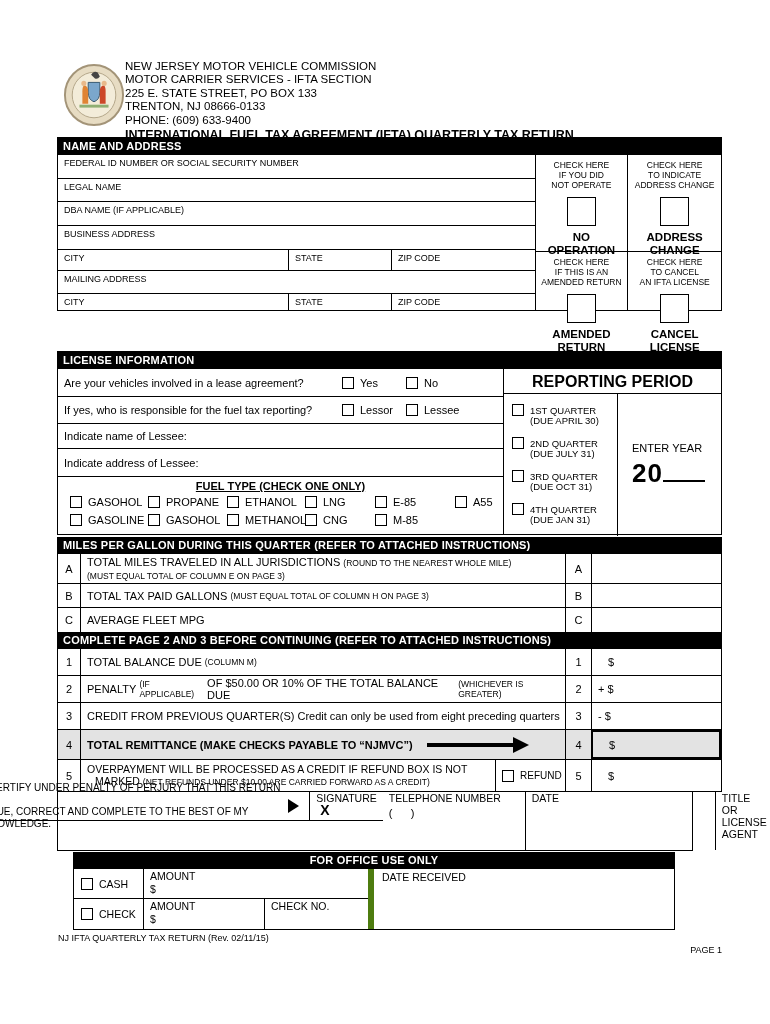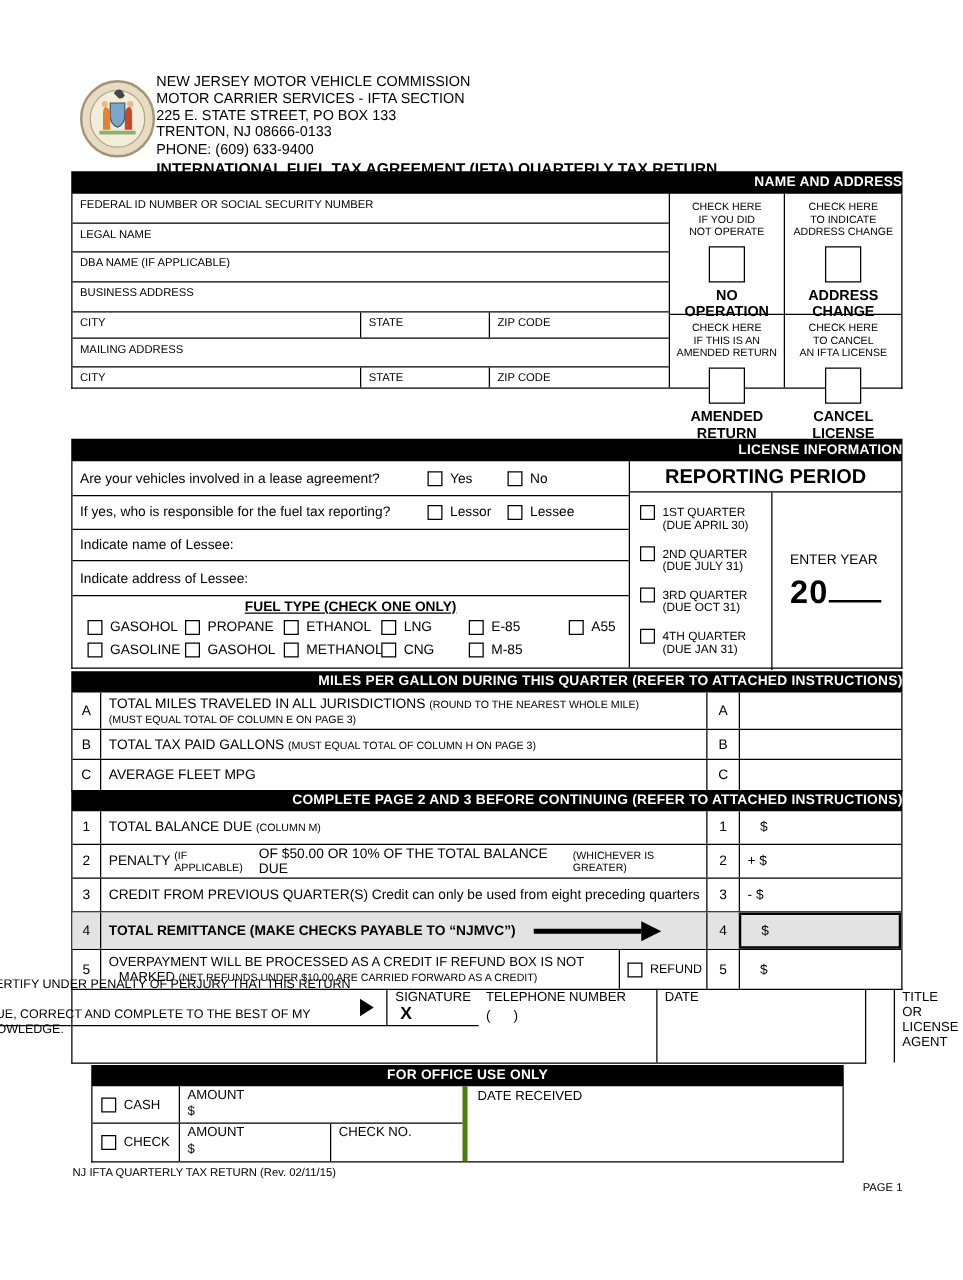--- a/index.html
+++ b/index.html
@@ -6,21 +6,21 @@
   html,body { background:#fff; }
   .page {
     position:relative; width:770px; height:1024px; background:#ffffff;
     font-family:"Liberation Sans", sans-serif; color:#000; overflow:hidden;
   }
   .form { position:absolute; left:57px; top:60px; width:665px; }
 
   
   .bar {
     background:#000; color:#fff; font-weight:bold; font-size:11px;
-    line-height:18px; height:18px; padding-left:6px; letter-spacing:.2px;text-align:right;
+    line-height:18px; height:18px; padding-left:6px; letter-spacing:.2px;
   }
   .bar.centered { text-align:center; padding-left:0; }
   .bar.h17 { height:17px; line-height:17px; }
   .pre { white-space:pre-line; }
   .prespace { white-space:pre; }
   .cb {
     display:inline-block; width:12px; height:12px; border:1.2px solid #000;
     background:#fff; vertical-align:middle; flex:none;
   }
   .cb.big { width:29px; height:29px; border-width:1.3px; }
@@ -113,21 +113,21 @@
   .cert-r2 { flex:1; display:flex; }
   .cert-r2 > div { padding:1px 6px; }
   .cell-phone { width:143px; border-right:1px solid #000; }
   .cell-date { width:190px; border-right:1px solid #000; }
   .cell-title { flex:1; }
   .phone-val { font-size:11px; margin-top:3px; }
 
   
   .sec-office { position:absolute; left:16px; top:792px; width:602px; }
   .of-body { height:61px; border:1px solid #000; border-top:none; display:flex; }
-  .of-left { width:300px; border-right:4px solid #4d7c0f; display:flex; flex-direction:column; }
+  .of-left { width:300px; border-right:6px solid #4d7c0f; display:flex; flex-direction:column; }
   .of-row { display:flex; border-bottom:1px solid #000; height:30px; }
   .of-row:last-child { border-bottom:none; flex:1; }
   .of-cb { width:70px; border-right:1px solid #000; display:flex; align-items:center; gap:6px; padding-left:7px; font-size:10.5px; }
   .of-amount { flex:1; padding:1px 6px; font-size:10.5px; line-height:13px; }
   .of-amount.w121 { flex:none; width:121px; border-right:1px solid #000; }
   .of-checkno { flex:1; padding:1px 6px; font-size:10.5px; }
   .of-date { flex:1; padding:2px 8px; font-size:10.5px; }
 
   
   .footer-left { position:absolute; left:1px; top:873px; font-size:9px; }

